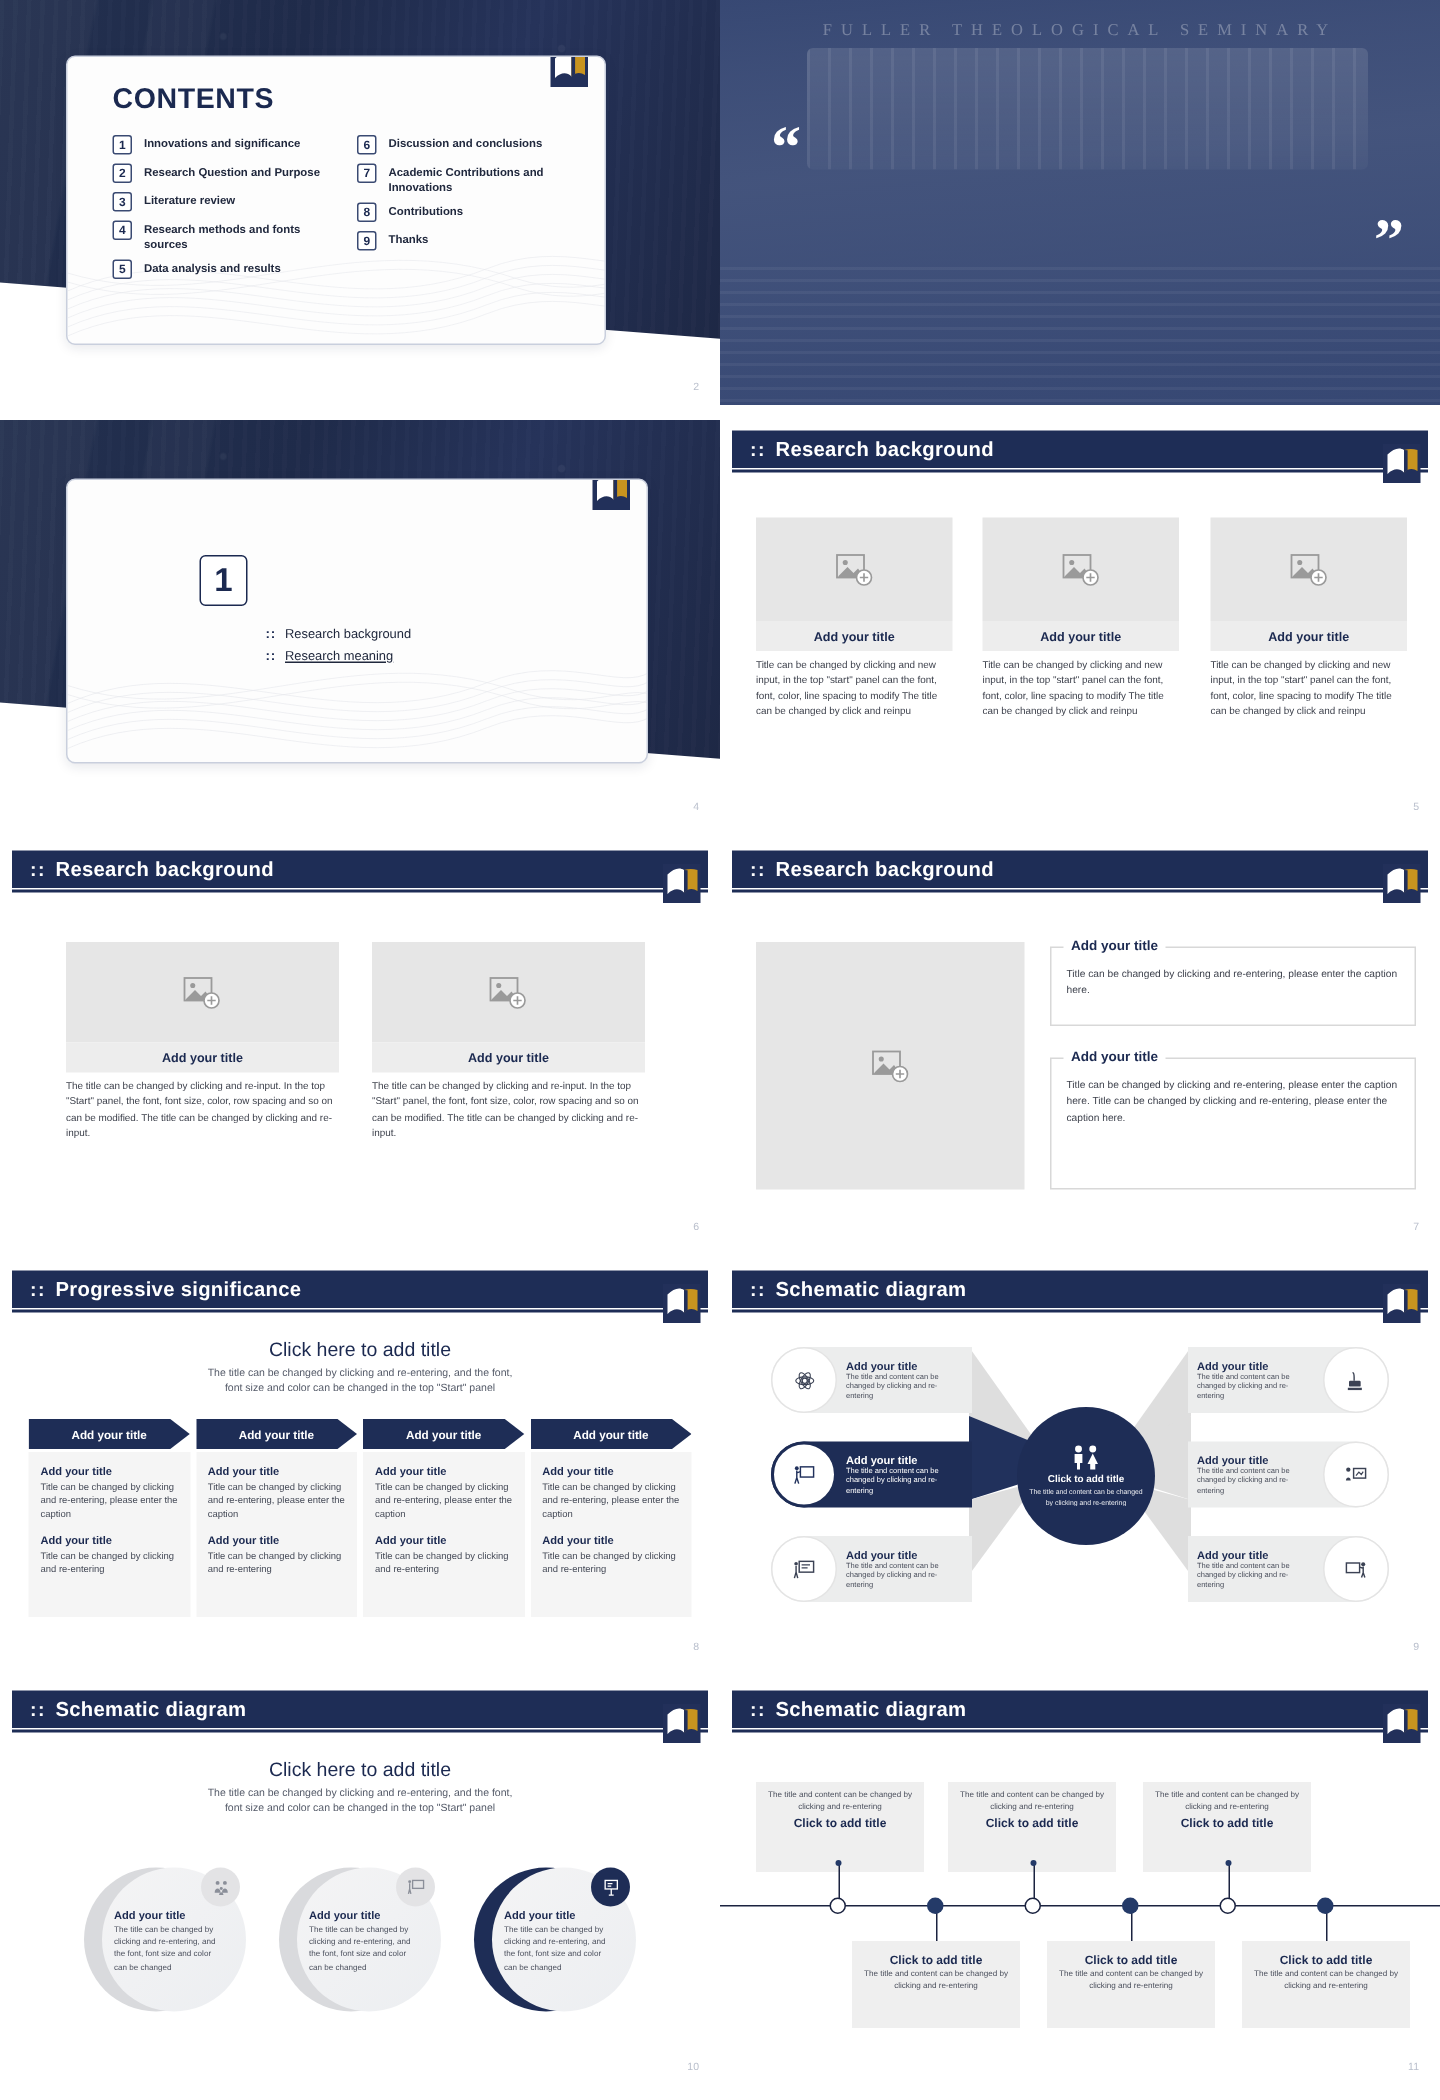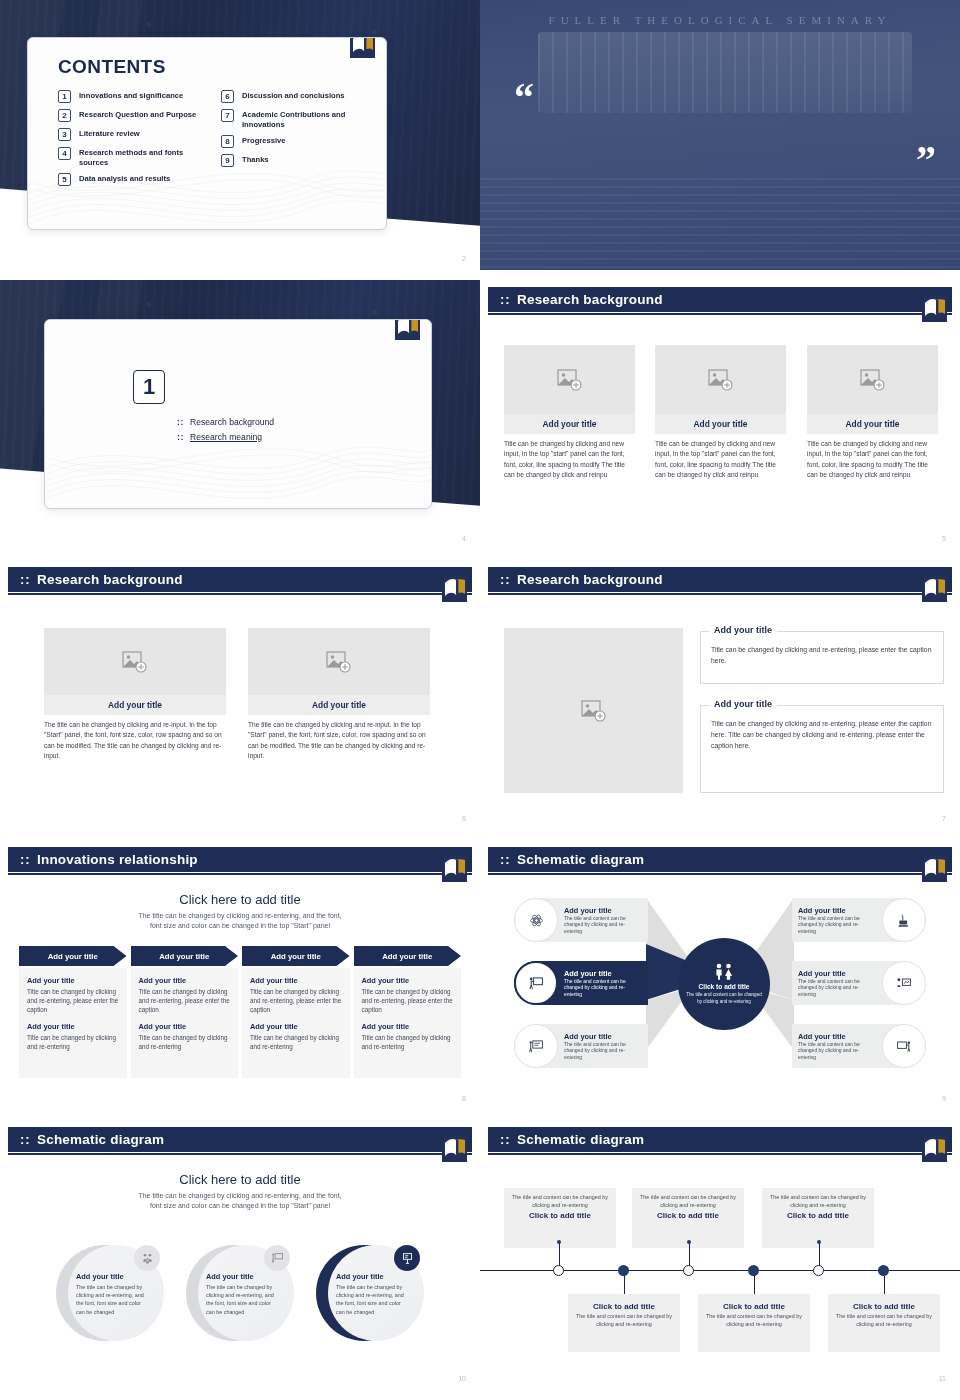--- a/index.html
+++ b/index.html
@@ -204,21 +204,21 @@
 </style>
 </head>
 <body>
 
 <div class="grid">
 
   <div class="slide">
     <div class="photo-bg"></div>
     <div class="diag-white"></div>
 
-    <div class="card" style="left:27px;top:37px;width:360px;height:193px;">
+    <div class="card" style="left:44px;top:37px;width:360px;height:193px;">
       <svg class="card-wave" viewBox="0 0 388 105" preserveAspectRatio="none">
         <g fill="none" stroke="#c9cdd6" stroke-width="0.4" opacity="0.55">
           <path d="M0,70 C90,30 180,95 280,55 C330,35 370,60 388,48"></path>
           <path d="M0,76 C90,36 180,101 280,61 C330,41 370,66 388,54"></path>
           <path d="M0,82 C90,42 180,107 280,67 C330,47 370,72 388,60"></path>
           <path d="M0,88 C90,48 180,113 280,73 C330,53 370,78 388,66"></path>
           <path d="M0,94 C90,54 180,119 280,79 C330,59 370,84 388,72"></path>
           <path d="M0,100 C90,60 180,125 280,85 C330,65 370,90 388,78"></path>
           <path d="M0,58 C100,88 190,24 300,62 C345,76 372,58 388,64"></path>
           <path d="M0,64 C100,94 190,30 300,68 C345,82 372,64 388,70"></path>
@@ -254,21 +254,21 @@
           <div class="toc-item">
             <span class="toc-num">6</span>
             <span class="toc-txt">Discussion and conclusions</span>
           </div>
           <div class="toc-item">
             <span class="toc-num">7</span>
             <span class="toc-txt" style="max-width:125px">Academic Contributions and Innovations</span>
           </div>
           <div class="toc-item">
             <span class="toc-num">8</span>
-            <span class="toc-txt">Progressive</span>
+            <span class="toc-txt">Contributions</span>
           </div>
           <div class="toc-item">
             <span class="toc-num">9</span>
             <span class="toc-txt">Thanks</span>
           </div>
         </div>
       </div>
 
       <div class="logo" style="right:8px;top:-8px;">
         <svg viewBox="0 0 34 34">
@@ -477,21 +477,21 @@
       <span class="lg-title">Add your title</span>
       <div class="body-txt" style="font-size:6.8px;line-height:11px;">Title can be changed by clicking and re-entering, please enter the caption here. Title can be changed by clicking and re-entering, please enter the caption here.</div>
     </div>
 
     <div class="pagenum">7</div>
   </div>
 
   <div class="slide">
     <div class="hdr">
       <span class="hdr-dots">::</span>
-      <span class="hdr-title">Innovations relationship</span>
+      <span class="hdr-title">Progressive significance</span>
     </div>
     <div class="hdr-rule"></div>
     <div class="logo" style="right:10px;top:14px;">
       <svg viewBox="0 0 34 34">
         <rect x="6" y="2" width="25" height="26" fill="#22305a"></rect>
         <path d="M9 22 C13 18, 17 18, 20 21 L20 6 C17 4, 13 5, 9 9 Z" fill="#ffffff"></path>
         <path d="M20 21 C23 18, 26 18, 29 20 L29 6 C26 5, 23 5, 20 6 Z" fill="#c8941f"></path>
         <path d="M20 6 L20 21 C21 20.3 21.6 19.9 22.4 19.6 L22.4 6.2 Z" fill="#22305a"></path>
       </svg>
     </div>

